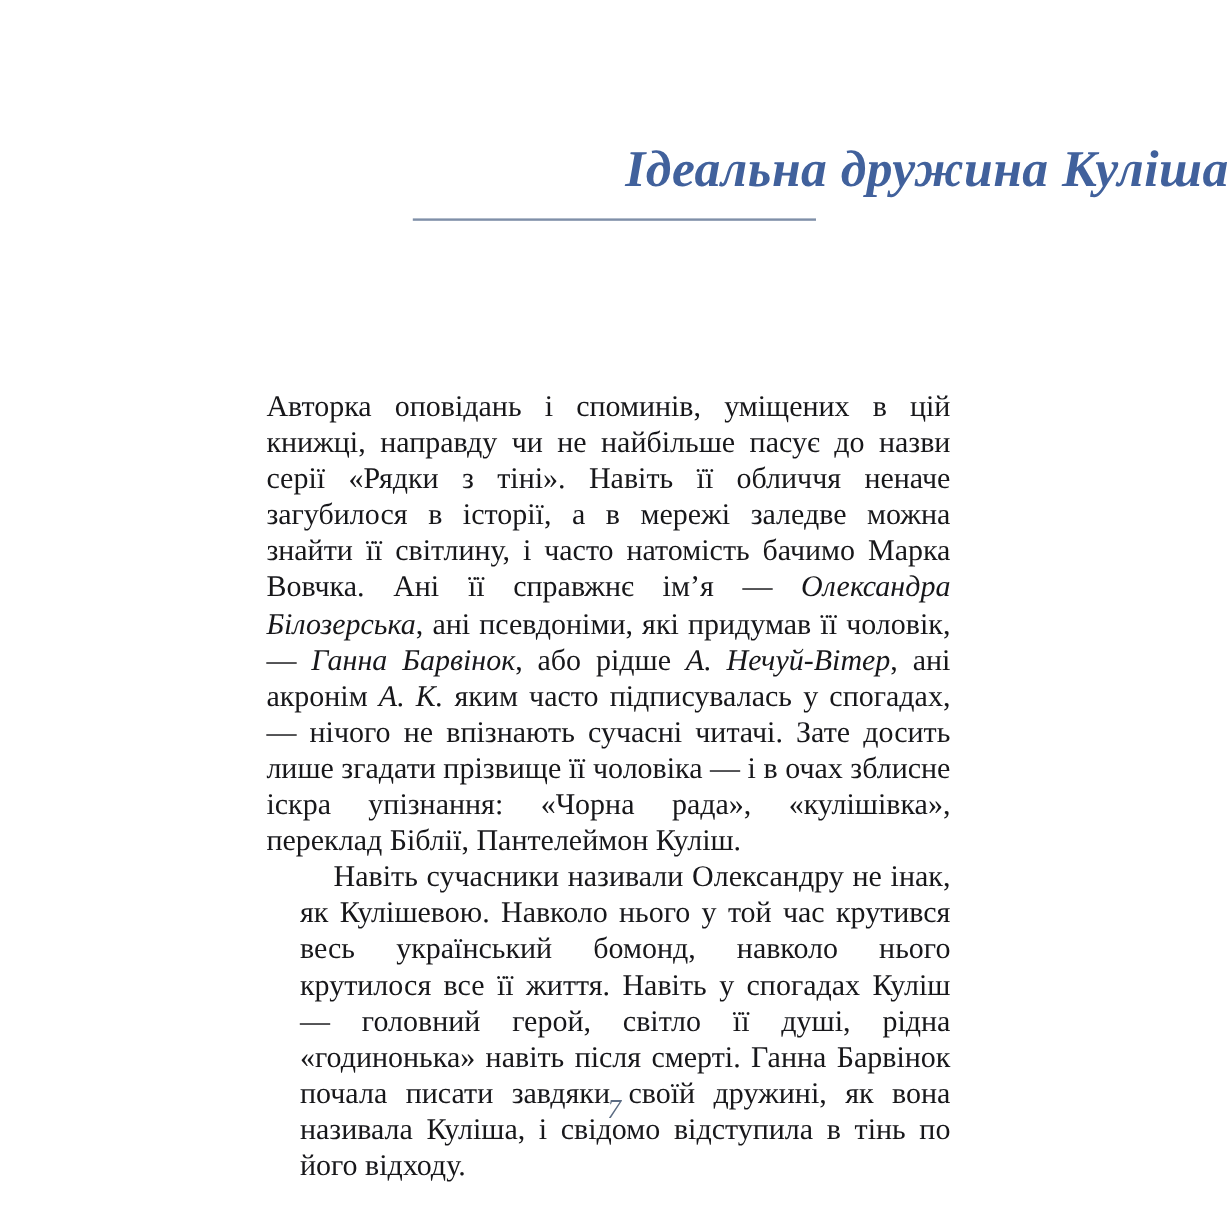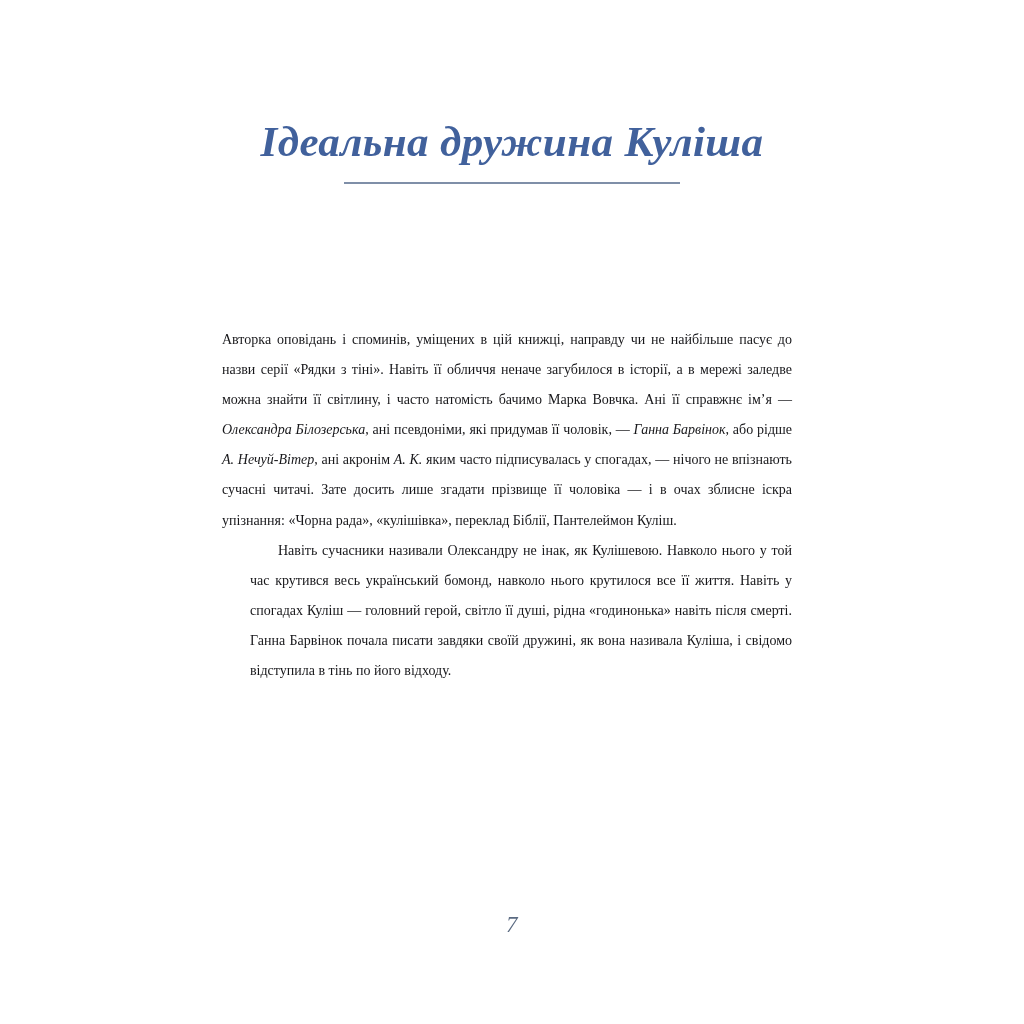--- a/index.html
+++ b/index.html
@@ -21,21 +21,21 @@
     inset: 0;
     background: #ffffff;
   }
 
   
   .chapter-head {
     position: absolute;
     top: 118px;
     left: 0;
     width: 1024px;
-    text-align: center;
+    text-align: right;
   }
 
   .chapter-title {
     font-family: "Liberation Serif", "DejaVu Serif", serif;
     font-style: italic;
     font-weight: 700;
     font-size: 43px;
     line-height: 1.12;
     letter-spacing: 0.4px;
     color: #41619c;
@@ -54,21 +54,21 @@
   
   .text-column {
     position: absolute;
     top: 325px;
     left: 222px;
     width: 570px;
   }
 
   .body-par {
     margin: 0;
-    font-size: 14px;
+    font-size: 25px;
     line-height: 30.1px;
     text-align: justify;
     text-justify: inter-word;
     color: #17171a;
     hyphens: manual;
   }
 
   .body-par + .body-par {
     text-indent: 28px;
     margin-left: 28px;

